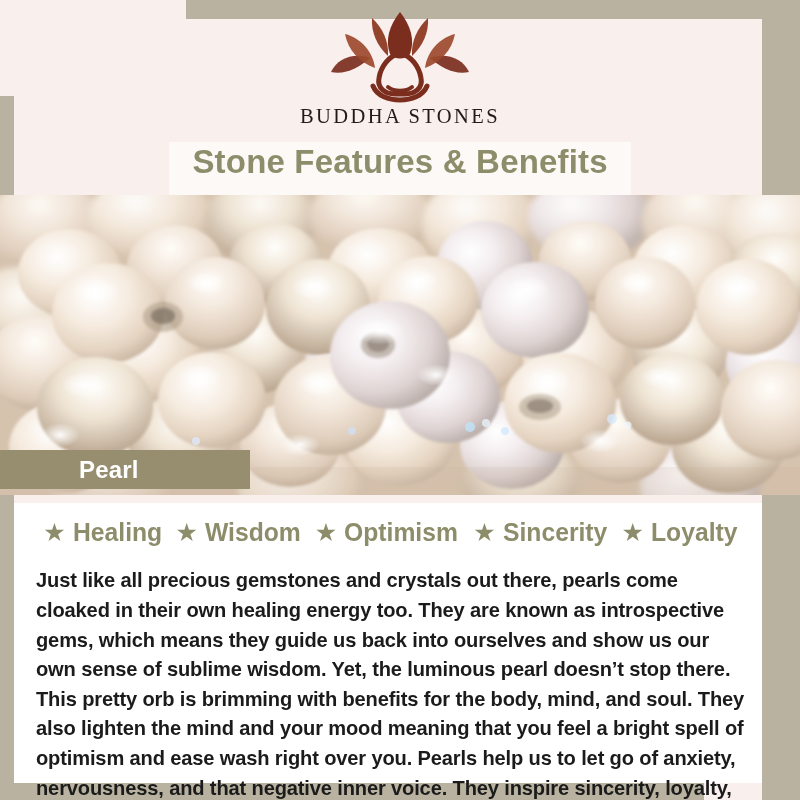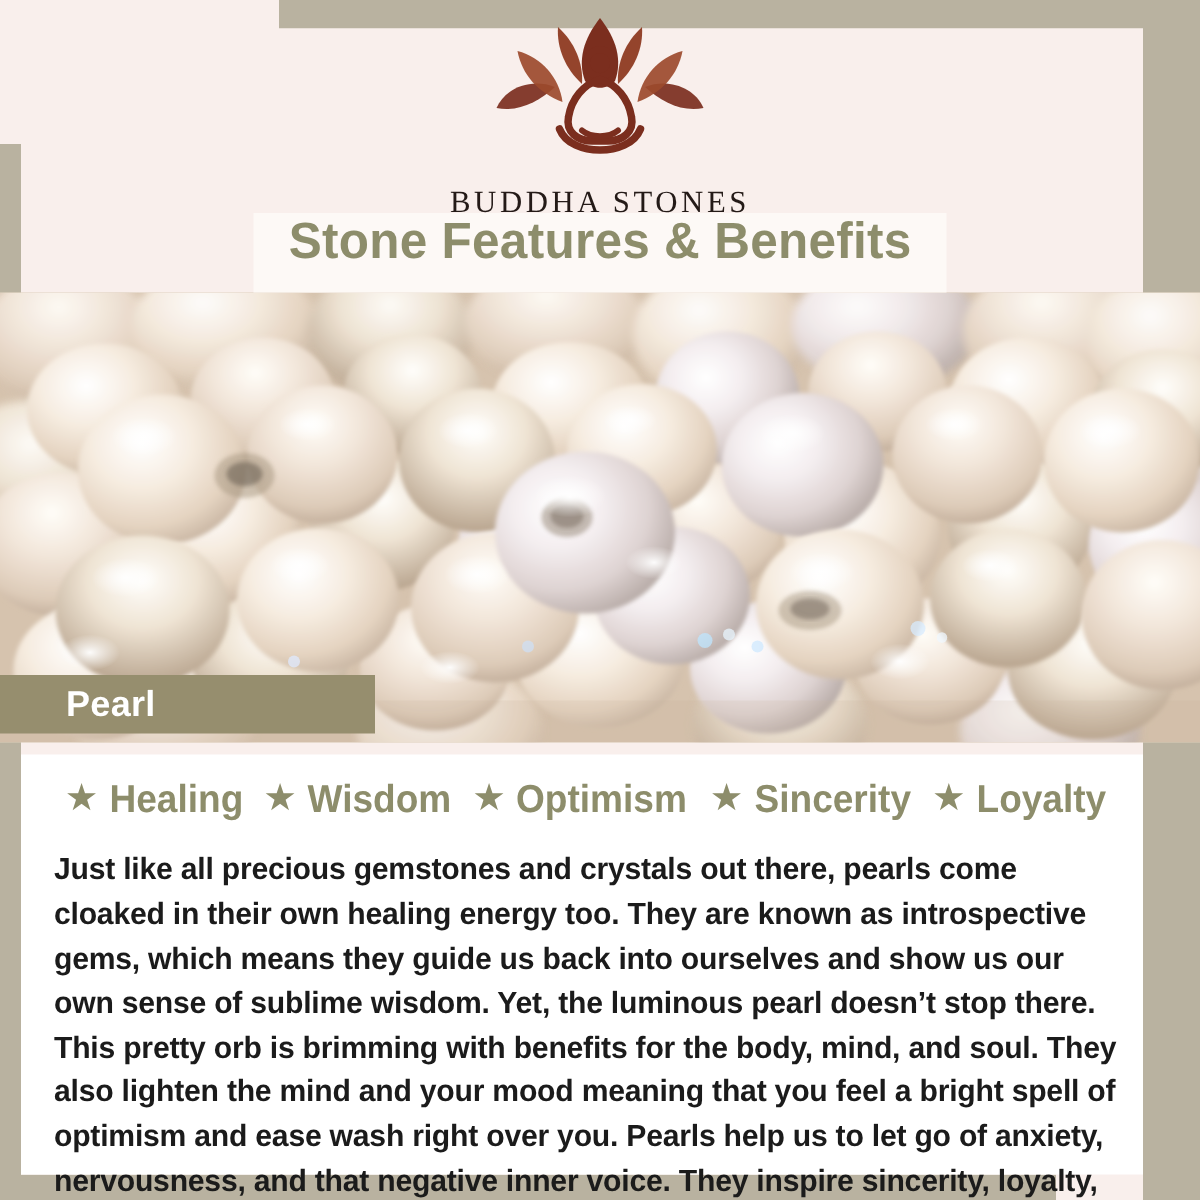--- a/index.html
+++ b/index.html
@@ -75,21 +75,21 @@
     z-index: 5;
   }
   .logo-mark {
     display: block;
     margin: 0 auto;
     width: 170px;
     height: 96px;
   }
   .logo-wordmark {
     display: block;
-    margin: 20px auto 0;
+    margin: 1px auto 0;
     font-family: "Liberation Serif", serif;
     font-size: 20.5px;
     letter-spacing: 2.4px;
     color: #241a17;
     font-weight: 400;
   }
 
   
   .title-plate {
     position: absolute;
@@ -141,21 +141,21 @@
     z-index: 7;
     display: flex;
     align-items: center;
   }
   .name-text {
     color: #ffffff;
     font-family: "Liberation Sans", sans-serif;
     font-weight: bold;
     font-size: 24px;
     letter-spacing: 0.2px;
-    margin-left: 44px;
+    margin-left: 79px;
   }
 
   
   .content-card {
     position: absolute;
     top: 503px;
     left: 14px;
     width: 748px;
     height: 280px;
     background: #ffffff;

